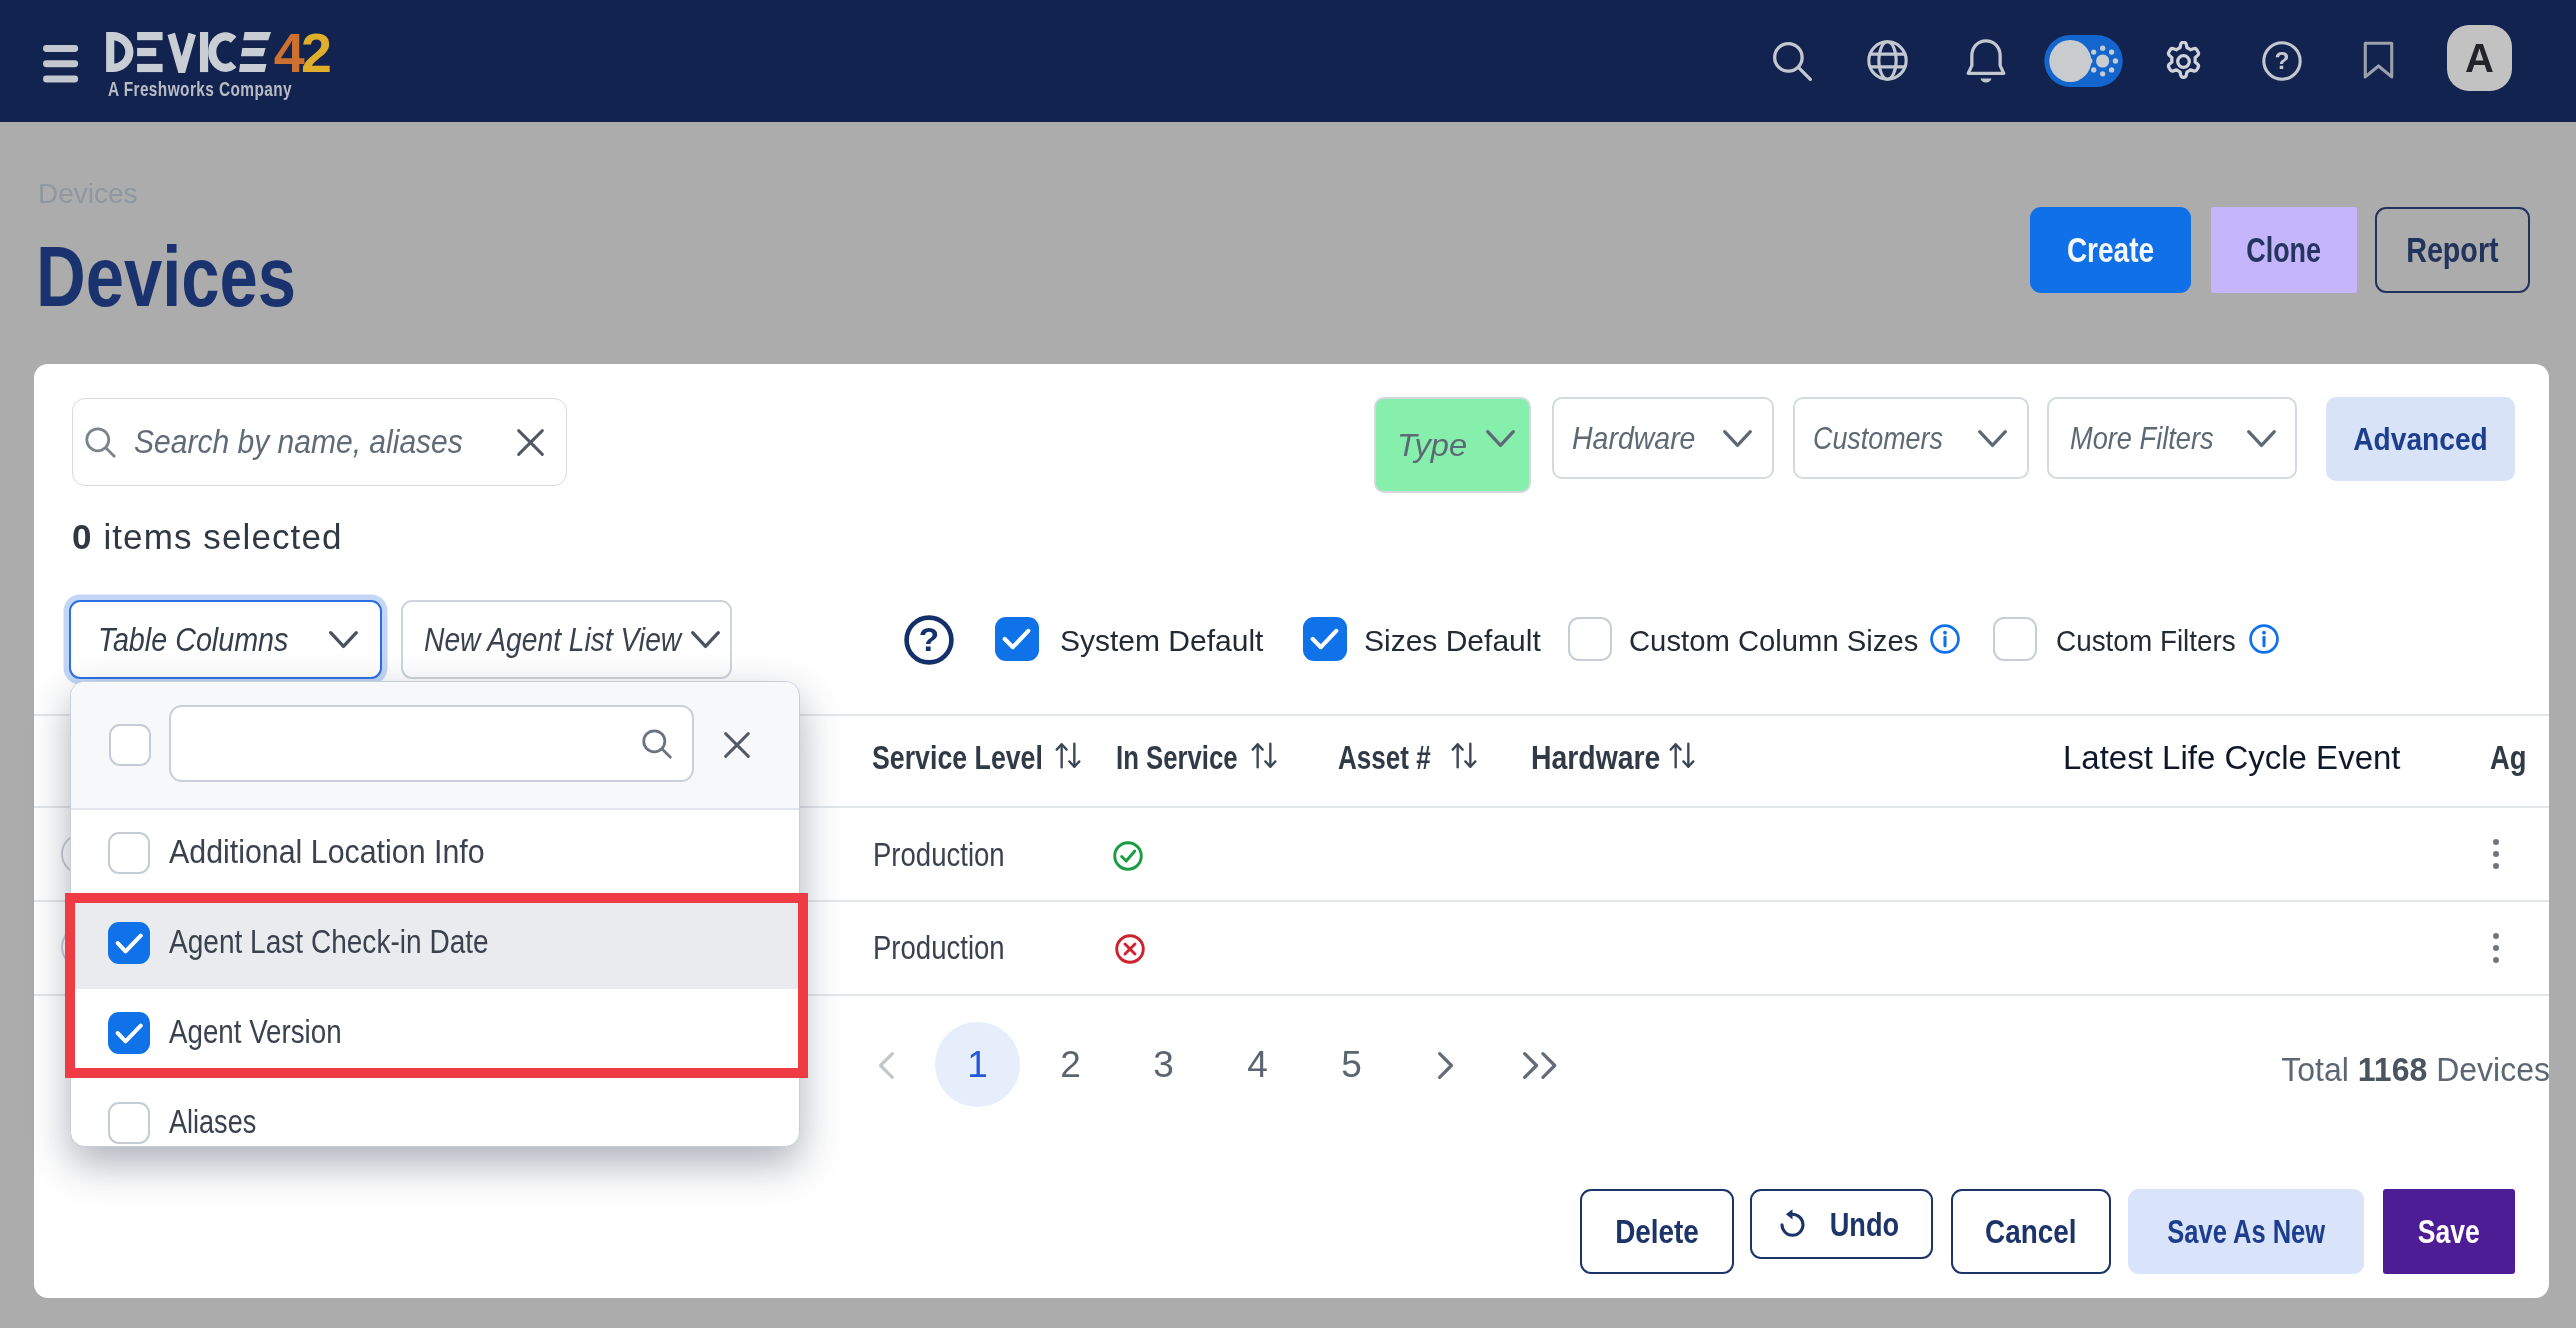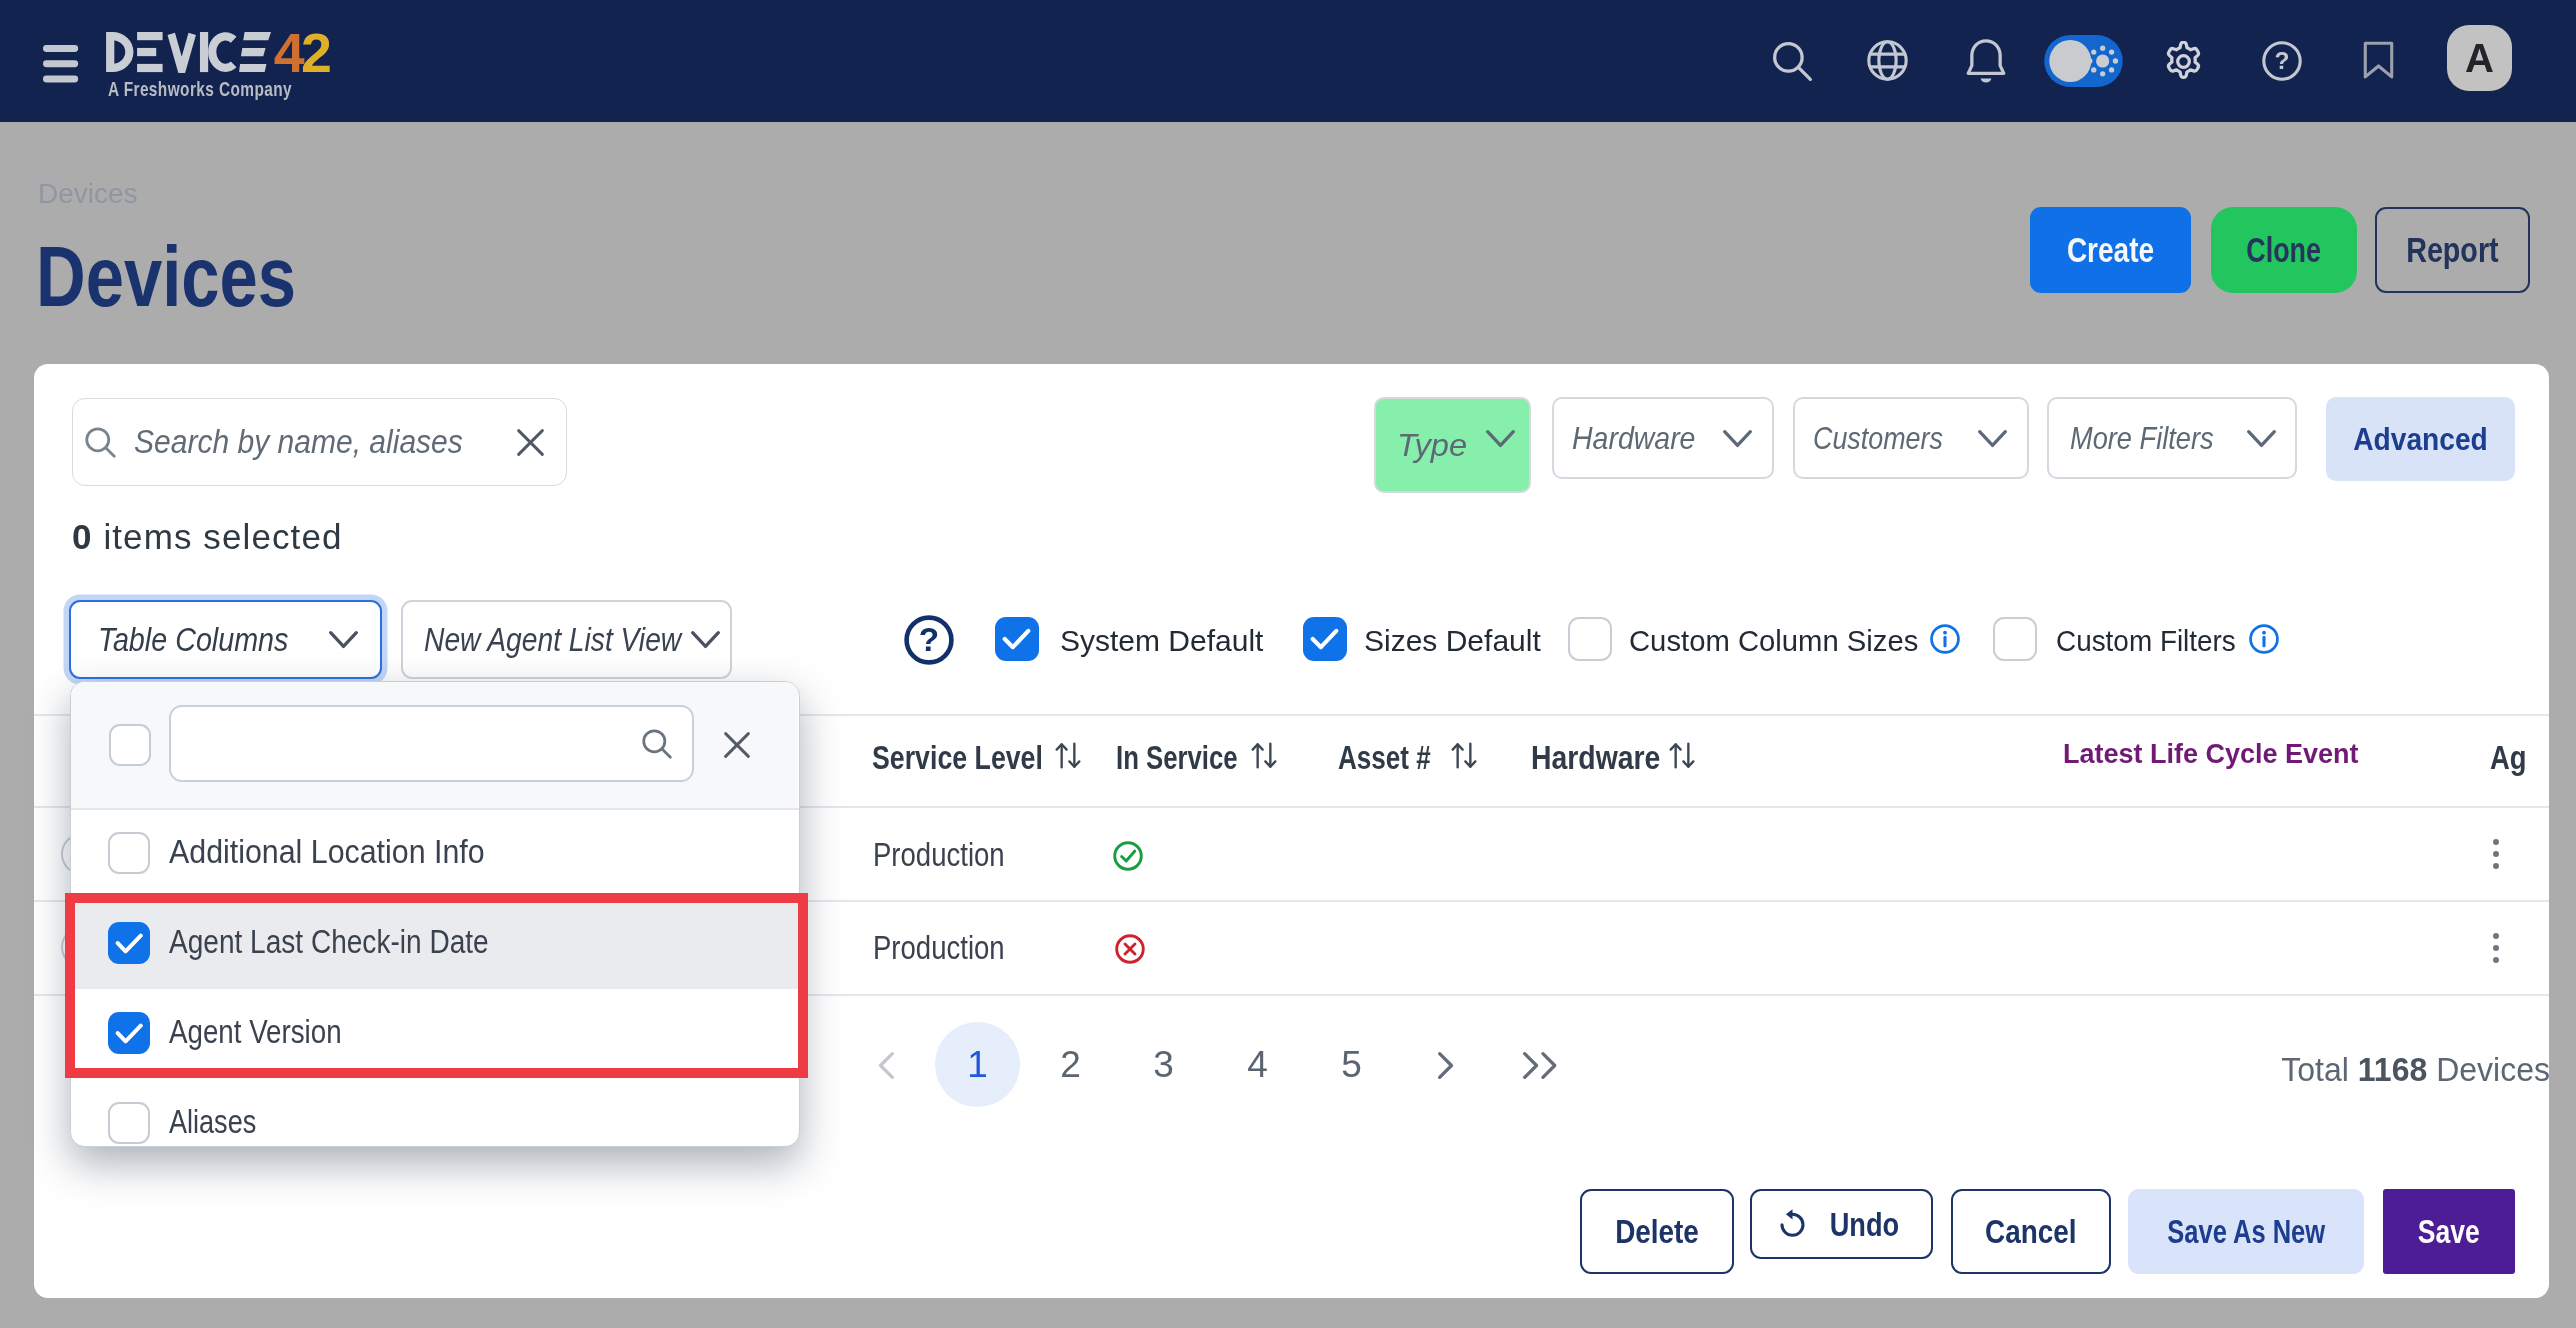--- a/index.html
+++ b/index.html
@@ -88,21 +88,21 @@
 </svg>
 <div class="abs ctr" style="left:2447px;top:25px;width:65px;height:66px;background:#C2C2C2;border-radius:22px">
   <span style="font-size:40px;font-weight:bold;color:#222429">A</span>
 </div>
 
 <div class="abs" style="left:38px;top:178px;font-size:28px;color:#8F97A1">Devices</div>
 <div class="abs" style="left:36px;top:227px;font-size:86px;font-weight:bold;color:#1A326E;transform:scaleX(0.8);transform-origin:left top">Devices</div>
 <div class="abs ctr" style="left:2030px;top:207px;width:161px;height:86px;background:#0F70E8;border-radius:11px">
   <span class="cc" style="font-size:35px;font-weight:bold;color:#F5F7FA;transform:scaleX(0.8)">Create</span>
 </div>
-<div class="abs ctr" style="left:2211px;top:207px;width:146px;height:86px;background:#22c55e;border-radius:22px">
+<div class="abs ctr" style="left:2211px;top:207px;width:146px;height:86px;background:#c4b5fd;border-radius:2px">
   <span class="cc" style="font-size:35px;font-weight:bold;color:#25355E;transform:scaleX(0.77)">Clone</span>
 </div>
 <div class="abs ctr" style="left:2375px;top:207px;width:155px;height:86px;border:2.8px solid #22335C;border-radius:11px">
   <span class="cc" style="font-size:35px;font-weight:bold;color:#22335C;transform:scaleX(0.82)">Report</span>
 </div>
 
 <div class="abs vctr" style="left:72px;top:398px;width:495px;height:88px;border:1.8px solid #D5DBE1;border-radius:13px;background:#fff">
   <svg style="margin-left:11px" width="33" height="33" viewBox="0 0 36 36">
     <circle cx="15" cy="15" r="12" fill="none" stroke="#7A838E" stroke-width="3"></circle>
     <line x1="24" y1="24" x2="33" y2="33" stroke="#7A838E" stroke-width="3" stroke-linecap="round"></line>
@@ -182,21 +182,21 @@
   <circle cx="16.5" cy="16.5" r="14.8" fill="none" stroke="#0F72E9" stroke-width="3"></circle>
   <circle cx="16.5" cy="9.5" r="2.1" fill="#0F72E9"></circle>
   <line x1="16.5" y1="14.5" x2="16.5" y2="24" stroke="#0F72E9" stroke-width="3.4" stroke-linecap="round"></line>
 </svg>
 
 <div class="abs" style="left:34px;top:714px;width:2515px;height:1.8px;background:#E4E7EA"></div>
 <div class="abs" style="left:872px;top:739px;font-size:33px;font-weight:bold;color:#313B47;transform:scaleX(0.81);transform-origin:left center">Service Level</div>
 <div class="abs" style="left:1116px;top:739px;font-size:33px;font-weight:bold;color:#313B47;transform:scaleX(0.78);transform-origin:left center">In Service</div>
 <div class="abs" style="left:1338px;top:739px;font-size:33px;font-weight:bold;color:#313B47;transform:scaleX(0.79);transform-origin:left center">Asset #</div>
 <div class="abs" style="left:1531px;top:739px;font-size:33px;font-weight:bold;color:#313B47;transform:scaleX(0.86);transform-origin:left center">Hardware</div>
-<div class="abs" style="left:2063px;top:739px;font-size:27px;font-weight:bold;color:#701a75;transform:scaleX(1.0);transform-origin:left center">Latest Life Cycle Event</div>
+<div class="abs" style="left:2063px;top:739px;font-size:33px;font-weight:normal;color:#0f172a;transform:scaleX(1.0);transform-origin:left center">Latest Life Cycle Event</div>
 <div class="abs" style="left:2490px;top:739px;font-size:33px;font-weight:bold;color:#313B47;transform:scaleX(0.83);transform-origin:left center">Ag</div>
 
 <svg class="abs" style="left:1054px;top:741px" width="28" height="29" viewBox="0 0 30 32">
   <g stroke="#3C4652" stroke-width="2.6" fill="none" stroke-linecap="round" stroke-linejoin="round">
     <line x1="8" y1="29" x2="8" y2="4"></line>
       <polyline points="2.5,9.5 8,3.5 13.5,9.5"></polyline>
     <line x1="22" y1="3" x2="22" y2="28"></line>
       <polyline points="16.5,22.5 22,28.5 27.5,22.5"></polyline>
   </g>
 </svg>

